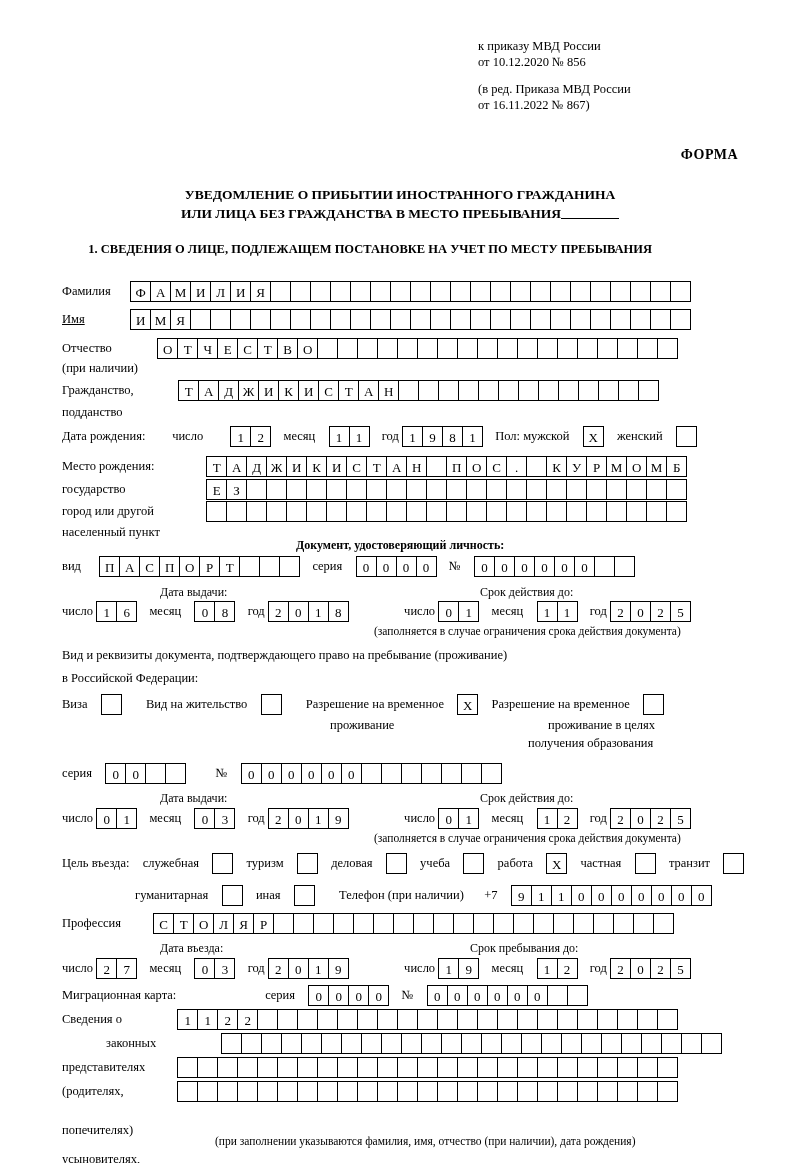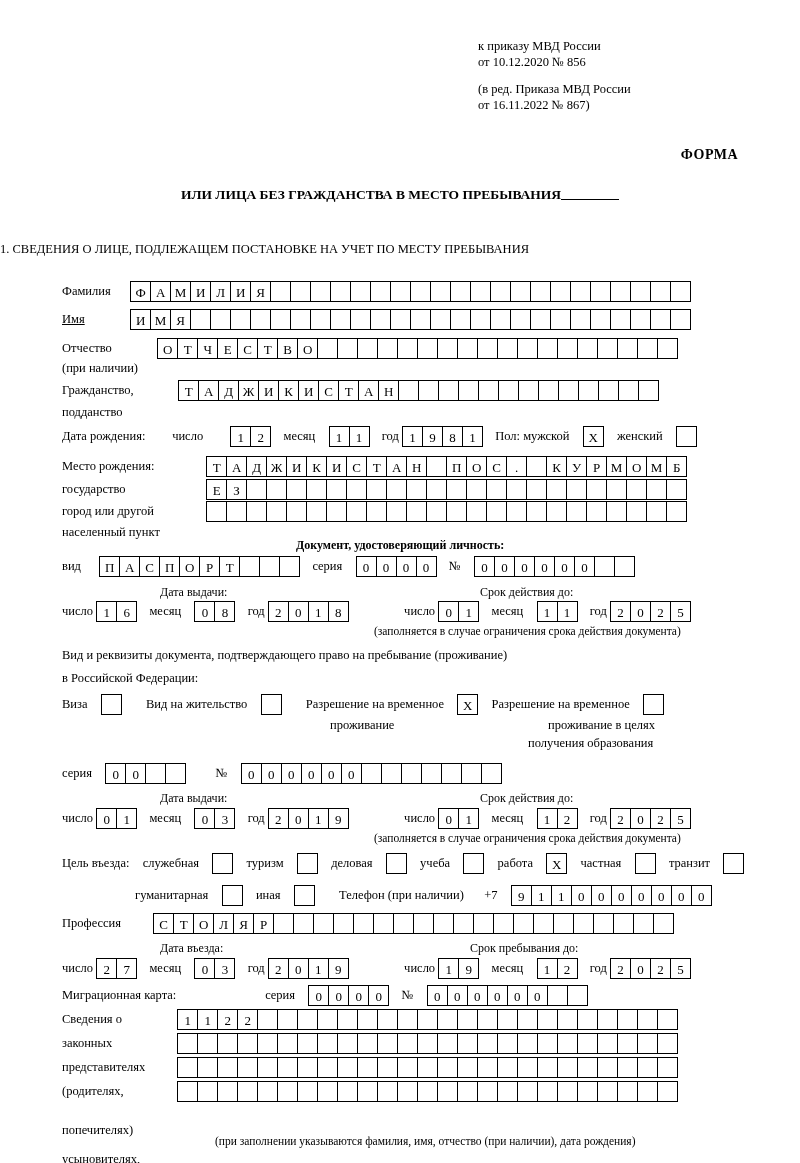--- a/index.html
+++ b/index.html
@@ -48,23 +48,23 @@
     font-size: 13.5px;
     font-weight: bold;
     line-height: 19px;
   }
   .title .ul { display: inline-block; border-bottom: 1px solid #000; width: 58px; height: 13px; vertical-align: -1px; }
   .section1 {
     position: absolute;
     top: 242px;
     left: 0;
     width: 652px;
-    text-align: left;
+    text-align: right;
     font-size: 12.5px;
-    font-weight: normal;
+    font-weight: bold;
   }
   .row {
     position: absolute;
     left: 62px;
     font-size: 12.5px;
     white-space: nowrap;
     line-height: 15px;
   }
   .lbl { display: inline-block; vertical-align: middle; }
   .boxes { display: inline-block; vertical-align: middle; font-size: 0; }
@@ -105,20 +105,21 @@
   <div class="hdr">
     <div>к приказу МВД России</div>
     <div>от 10.12.2020 № 856</div>
     <div class="grp2">(в ред. Приказа МВД России</div>
     <div>от 16.11.2022 № 867)</div>
   </div>
 
   <div class="forma">ФОРМА</div>
 
   <div class="title">
+    <div>УВЕДОМЛЕНИЕ О ПРИБЫТИИ ИНОСТРАННОГО ГРАЖДАНИНА</div>
     <div><span>ИЛИ ЛИЦА БЕЗ ГРАЖДАНСТВА В МЕСТО ПРЕБЫВАНИЯ</span><span class="ul"></span></div>
   </div>
 
   <div class="section1">1. СВЕДЕНИЯ О ЛИЦЕ, ПОДЛЕЖАЩЕМ ПОСТАНОВКЕ НА УЧЕТ ПО МЕСТУ ПРЕБЫВАНИЯ</div>
 
   <div class="row" style="top:281px;">
     <span class="lbl" style="width:65px;">Фамилия</span>
     <span class="boxes">
       <span class="bx">Ф</span><span class="bx">А</span><span class="bx">М</span><span class="bx">И</span><span class="bx">Л</span><span class="bx">И</span><span class="bx">Я</span><span class="bx"></span><span class="bx"></span><span class="bx"></span><span class="bx"></span><span class="bx"></span><span class="bx"></span><span class="bx"></span><span class="bx"></span><span class="bx"></span><span class="bx"></span><span class="bx"></span><span class="bx"></span><span class="bx"></span><span class="bx"></span><span class="bx"></span><span class="bx"></span><span class="bx"></span><span class="bx"></span><span class="bx"></span><span class="bx"></span><span class="bx"></span>
     </span>
@@ -386,21 +387,21 @@
     <span class="lbl">№</span>
     <span class="gap"></span>
     <span class="boxes"><span class="bx">0</span><span class="bx">0</span><span class="bx">0</span><span class="bx">0</span><span class="bx">0</span><span class="bx">0</span><span class="bx"></span><span class="bx"></span></span>
   </div>
 
   <div class="row" style="top:1009px;">
     <span class="lbl" style="width:112px;">Сведения о</span>
     <span class="boxes"><span class="bx">1</span><span class="bx">1</span><span class="bx">2</span><span class="bx">2</span><span class="bx"></span><span class="bx"></span><span class="bx"></span><span class="bx"></span><span class="bx"></span><span class="bx"></span><span class="bx"></span><span class="bx"></span><span class="bx"></span><span class="bx"></span><span class="bx"></span><span class="bx"></span><span class="bx"></span><span class="bx"></span><span class="bx"></span><span class="bx"></span><span class="bx"></span><span class="bx"></span><span class="bx"></span><span class="bx"></span><span class="bx"></span></span>
   </div>
   <div class="row" style="top:1033px;">
-    <span class="lbl" style="width:112px;">законных</span>
+    <span class="lbl" style="width:112px;margin-left:44px;">законных</span>
     <span class="boxes"><span class="bx"></span><span class="bx"></span><span class="bx"></span><span class="bx"></span><span class="bx"></span><span class="bx"></span><span class="bx"></span><span class="bx"></span><span class="bx"></span><span class="bx"></span><span class="bx"></span><span class="bx"></span><span class="bx"></span><span class="bx"></span><span class="bx"></span><span class="bx"></span><span class="bx"></span><span class="bx"></span><span class="bx"></span><span class="bx"></span><span class="bx"></span><span class="bx"></span><span class="bx"></span><span class="bx"></span><span class="bx"></span></span>
   </div>
   <div class="row" style="top:1057px;">
     <span class="lbl" style="width:112px;">представителях</span>
     <span class="boxes"><span class="bx"></span><span class="bx"></span><span class="bx"></span><span class="bx"></span><span class="bx"></span><span class="bx"></span><span class="bx"></span><span class="bx"></span><span class="bx"></span><span class="bx"></span><span class="bx"></span><span class="bx"></span><span class="bx"></span><span class="bx"></span><span class="bx"></span><span class="bx"></span><span class="bx"></span><span class="bx"></span><span class="bx"></span><span class="bx"></span><span class="bx"></span><span class="bx"></span><span class="bx"></span><span class="bx"></span><span class="bx"></span></span>
   </div>
   <div class="row" style="top:1081px;">
     <span class="lbl" style="width:112px;">(родителях,</span>
     <span class="boxes"><span class="bx"></span><span class="bx"></span><span class="bx"></span><span class="bx"></span><span class="bx"></span><span class="bx"></span><span class="bx"></span><span class="bx"></span><span class="bx"></span><span class="bx"></span><span class="bx"></span><span class="bx"></span><span class="bx"></span><span class="bx"></span><span class="bx"></span><span class="bx"></span><span class="bx"></span><span class="bx"></span><span class="bx"></span><span class="bx"></span><span class="bx"></span><span class="bx"></span><span class="bx"></span><span class="bx"></span><span class="bx"></span></span>
   </div>

